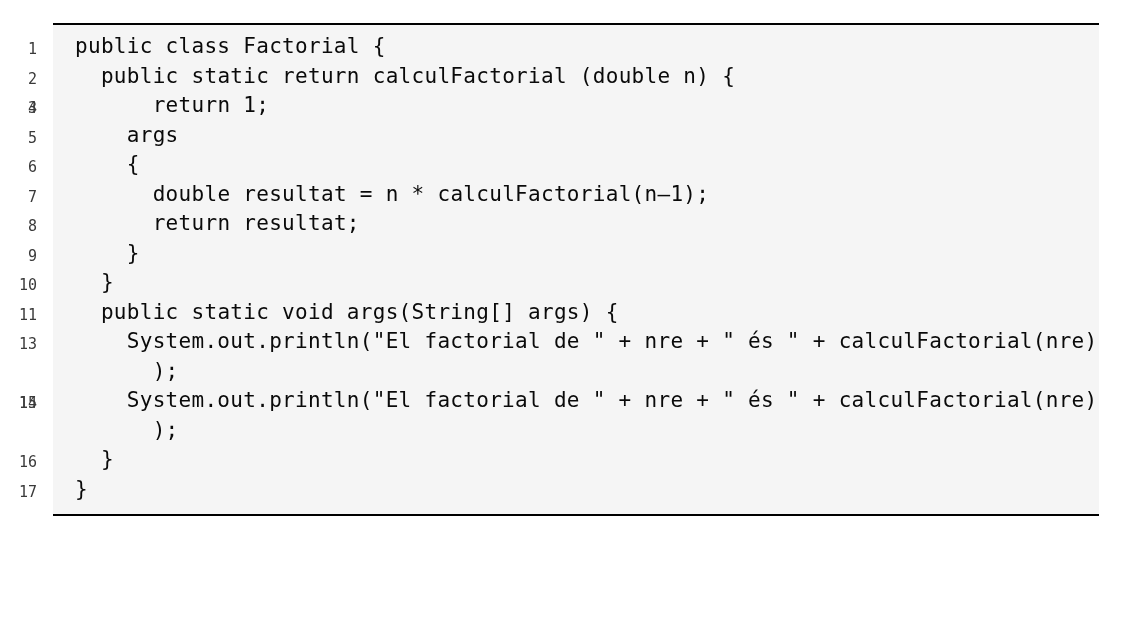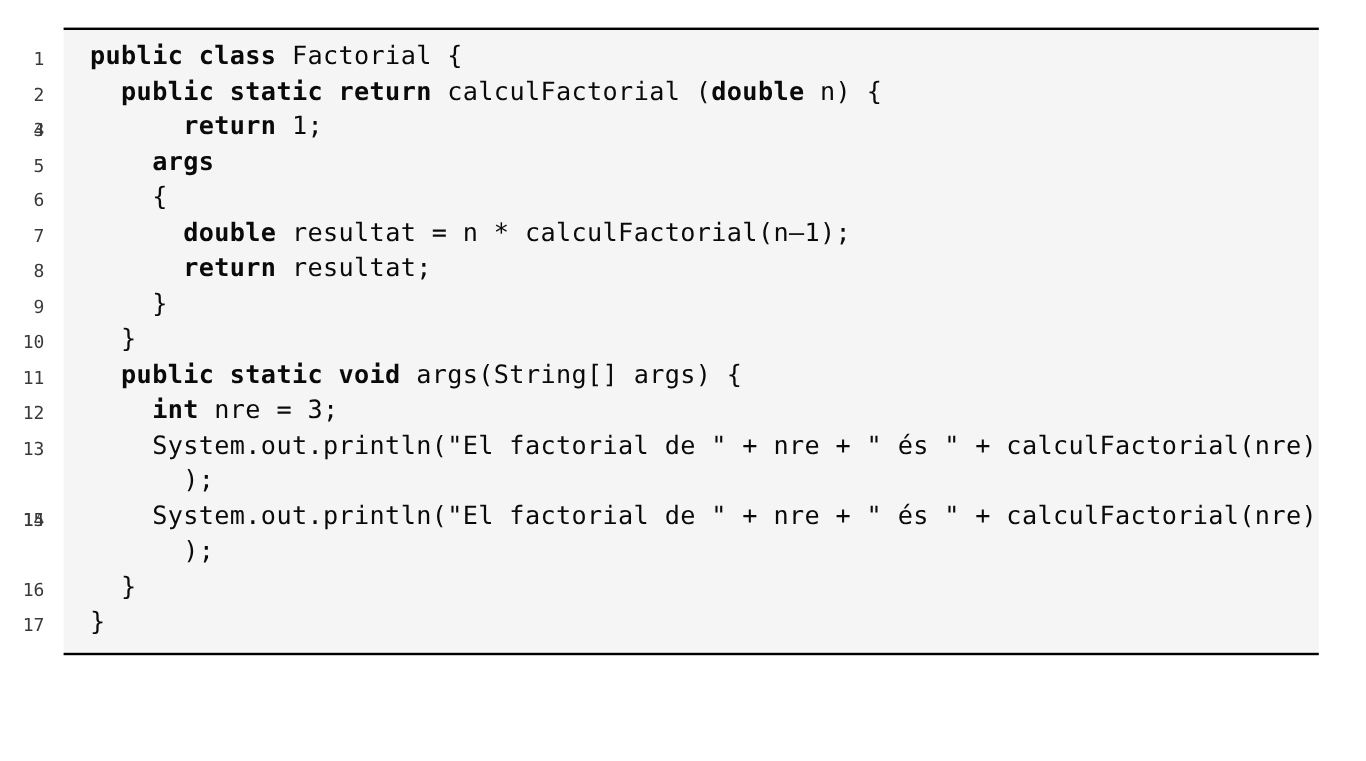--- a/index.html
+++ b/index.html
@@ -31,40 +31,39 @@
     left:-75px;             
     top:3px;
     width:40px;
     padding-right:3px;
     text-align:right;
     font-size:15px;
     line-height:29.5px;
     letter-spacing:0;
     color:#3a3a3a;
   }
-  .row .seg-bold { font-weight:bold; }
+  .row .seg-bold { font-weight:normal; }
 </style>
 </head>
 <body>
 
 <div class="page">
   <div class="listing">
     <div class="rows" id="rows">
         <div class="row"><span class="ln">1</span><span><span class="seg-bold">public class</span><span class="seg"> Factorial {</span></span></div>
         <div class="row"><span class="ln">2</span><span><span class="seg">  </span><span class="seg-bold">public static return</span><span class="seg"> calculFactorial (</span><span class="seg-bold">double</span><span class="seg"> n) {</span></span></div>
         <div class="row"><span class="ln">3</span></div>
         <div class="row"><span class="ln">4</span><span><span class="seg">      </span><span class="seg-bold">return</span><span class="seg"> 1;</span></span></div>
         <div class="row"><span class="ln">5</span><span><span class="seg">    </span><span class="seg-bold">args</span></span></div>
         <div class="row"><span class="ln">6</span><span><span class="seg">    {</span></span></div>
         <div class="row"><span class="ln">7</span><span><span class="seg">      </span><span class="seg-bold">double</span><span class="seg"> resultat = n * calculFactorial(n–1);</span></span></div>
         <div class="row"><span class="ln">8</span><span><span class="seg">      </span><span class="seg-bold">return</span><span class="seg"> resultat;</span></span></div>
         <div class="row"><span class="ln">9</span><span><span class="seg">    }</span></span></div>
         <div class="row"><span class="ln">10</span><span><span class="seg">  }</span></span></div>
         <div class="row"><span class="ln">11</span><span><span class="seg">  </span><span class="seg-bold">public static void</span><span class="seg"> args(String[] args) {</span></span></div>
-        <div class="row"><span class="ln">12</span><span><span class="seg">    </span><span class="seg-bold">int</span><span class="seg"> nre = 3;</span></span></div>
         <div class="row"><span class="ln">13</span><span><span class="seg">    System.out.println("El factorial de " + nre + " és " + calculFactorial(nre)</span></span></div>
         <div class="row"><span class="ln"></span><span><span class="seg">      );</span></span></div>
         <div class="row"><span class="ln">14</span></div>
         <div class="row"><span class="ln">15</span><span><span class="seg">    System.out.println("El factorial de " + nre + " és " + calculFactorial(nre)</span></span></div>
         <div class="row"><span class="ln"></span><span><span class="seg">      );</span></span></div>
         <div class="row"><span class="ln">16</span><span><span class="seg">  }</span></span></div>
         <div class="row"><span class="ln">17</span><span><span class="seg">}</span></span></div>
       </div>
   </div>
 </div>

